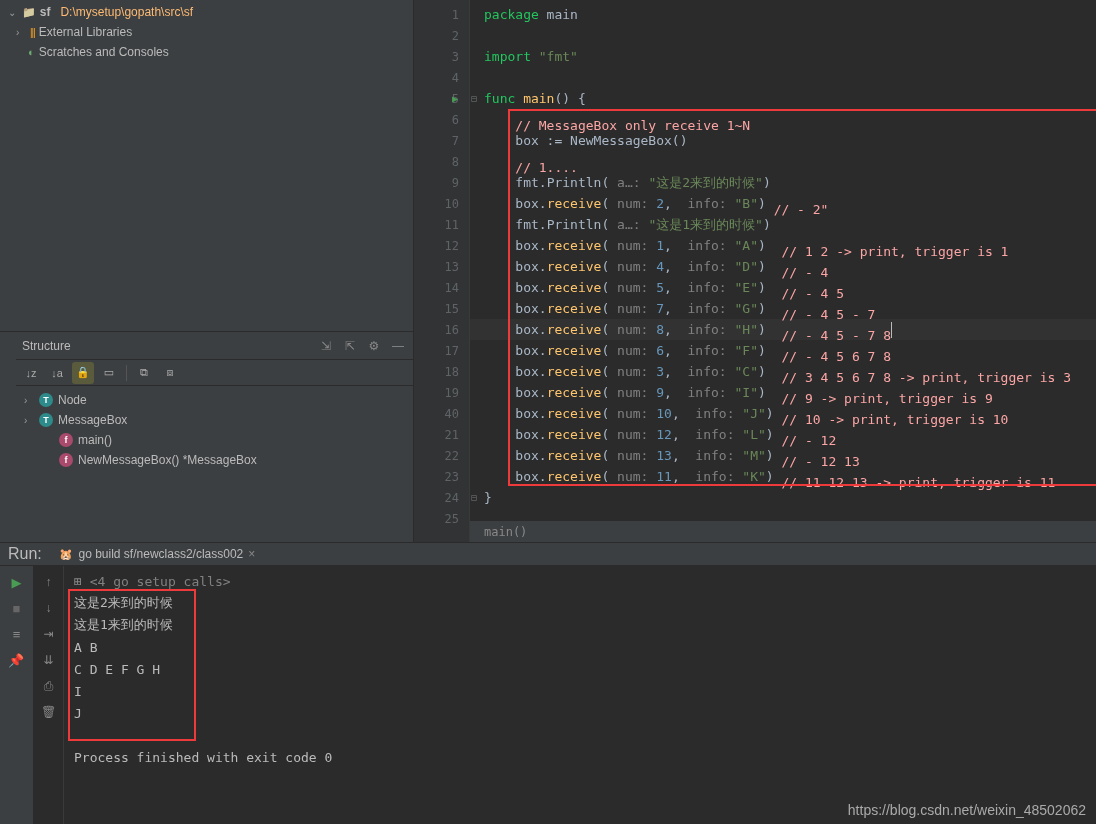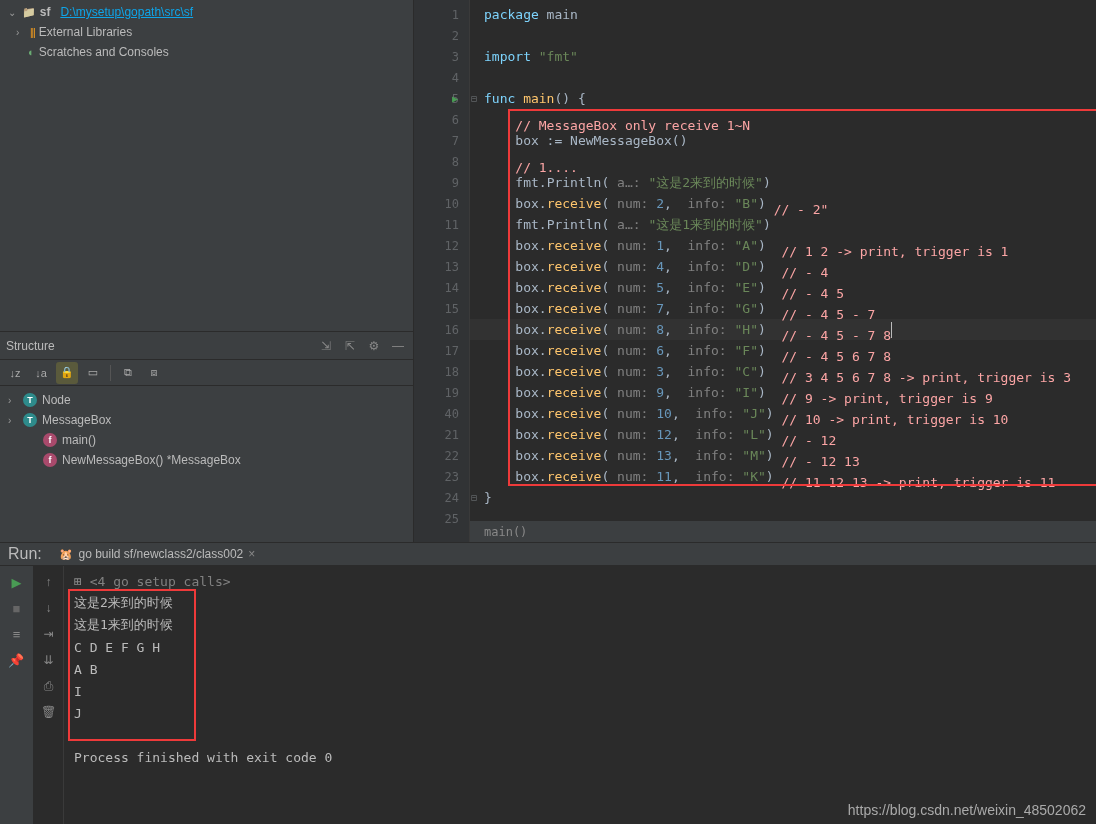--- a/index.html
+++ b/index.html
@@ -31,23 +31,23 @@
     align-items: center;
     padding-left: 8px;
     gap: 4px;
     color: #bbbbbb;
   }
   .tree-row .arrow { width: 10px; color: #999; font-size: 10px; }
   .folder-icon::before { content: "📁"; font-size: 11px; filter: grayscale(0.6) brightness(0.9); }
   .lib-icon::before { content: "|||"; color: #f29c1f; font-size: 10px; letter-spacing: -1px; }
   .scratch-icon::before { content: "◐"; color: #6aab73; font-size: 11px; }
   .fname { color: #bbbbbb; }
-  .fpath { color: #0ea5e9; margin-left: 6px; text-decoration: underline; }
-
-  .structure-panel { flex: 1; display: flex; flex-direction: column; }
+  .fpath { color: #fdba74; margin-left: 6px; }
+
+  .structure-panel { flex: 1; display: flex; flex-direction: column; margin-left: 16px; }
   .panel-header {
     height: 28px;
     display: flex;
     align-items: center;
     padding: 0 6px;
     border-bottom: 1px solid #2b2b2b;
     justify-content: space-between;
   }
   .panel-title { font-size: 12px; color: #bbbbbb; }
   .panel-actions { display: flex; gap: 6px; }
@@ -113,21 +113,21 @@
   }
   .code-area {
     flex: 1;
     padding-top: 4px;
     font-family: "Consolas", monospace;
     font-size: 13px;
     position: relative;
   }
   .cline { height: 21px; display: flex; align-items: center; white-space: pre; padding-left: 14px; }
   .cline.hl { background: #323232; }
-  .kw { color: #7dd3fc; }
+  .kw { color: #22c55e; }
   .str { color: #6a8759; }
   .cmt { color: #fca5a5; margin-top: 11px; }
   .pname { color: #808080; }
   .num { color: #6897bb; }
   .fn { color: #ffc66d; }
   .txt { color: #a9b7c6; }
   .caret { background: #bbbbbb; width: 1px; height: 16px; display: inline-block; }
   .red-box {
     position: absolute;
     border: 2px solid #ee3a3a;
@@ -372,22 +372,22 @@
       <span>⇥</span>
       <span>⇊</span>
       <span>⎙</span>
       <span>🗑</span>
     </div>
     <div class="console" id="console">
       <div class="red-box2"></div>
     <div class="line muted"><span style="color: rgb(136, 136, 136);">⊞ </span><span>&lt;4 go setup calls&gt;</span></div>
         <div class="line"><span>这是2来到的时候</span></div>
         <div class="line"><span>这是1来到的时候</span></div>
+        <div class="line"><span>A B</span></div>
         <div class="line"><span>C D E F G H</span></div>
-        <div class="line"><span>A B</span></div>
         <div class="line"><span>I</span></div>
         <div class="line"><span>J</span></div>
         <div class="line"><span></span></div>
         <div class="line"><span>Process finished with exit code 0</span></div>
       </div>
   </div>
   <div class="watermark">https://blog.csdn.net/weixin_48502062</div>
 </div>
 
 </body></html>

